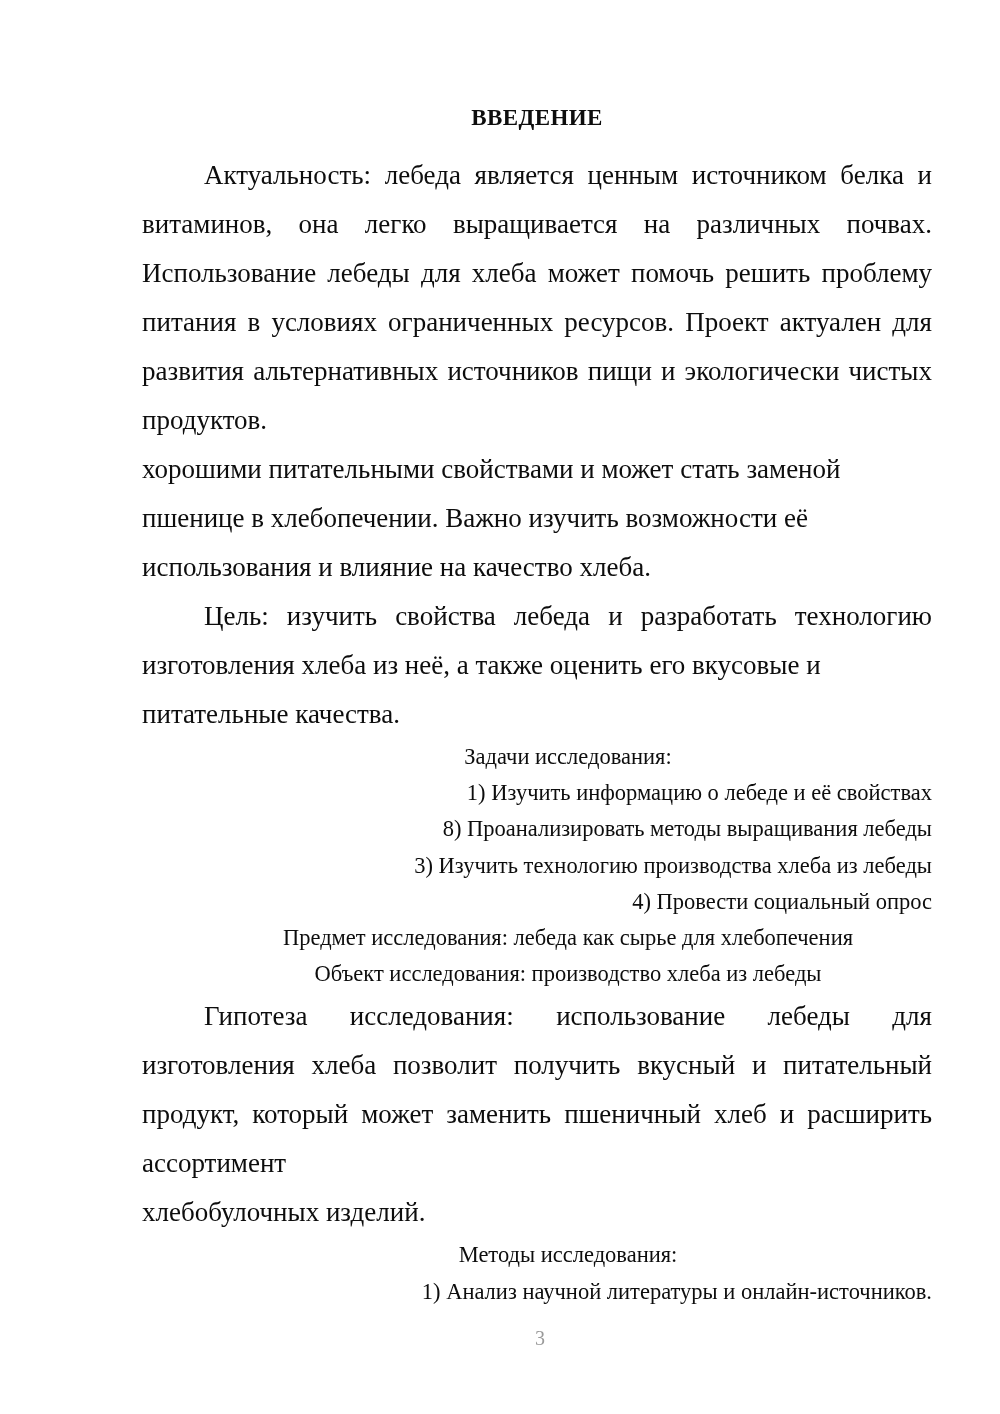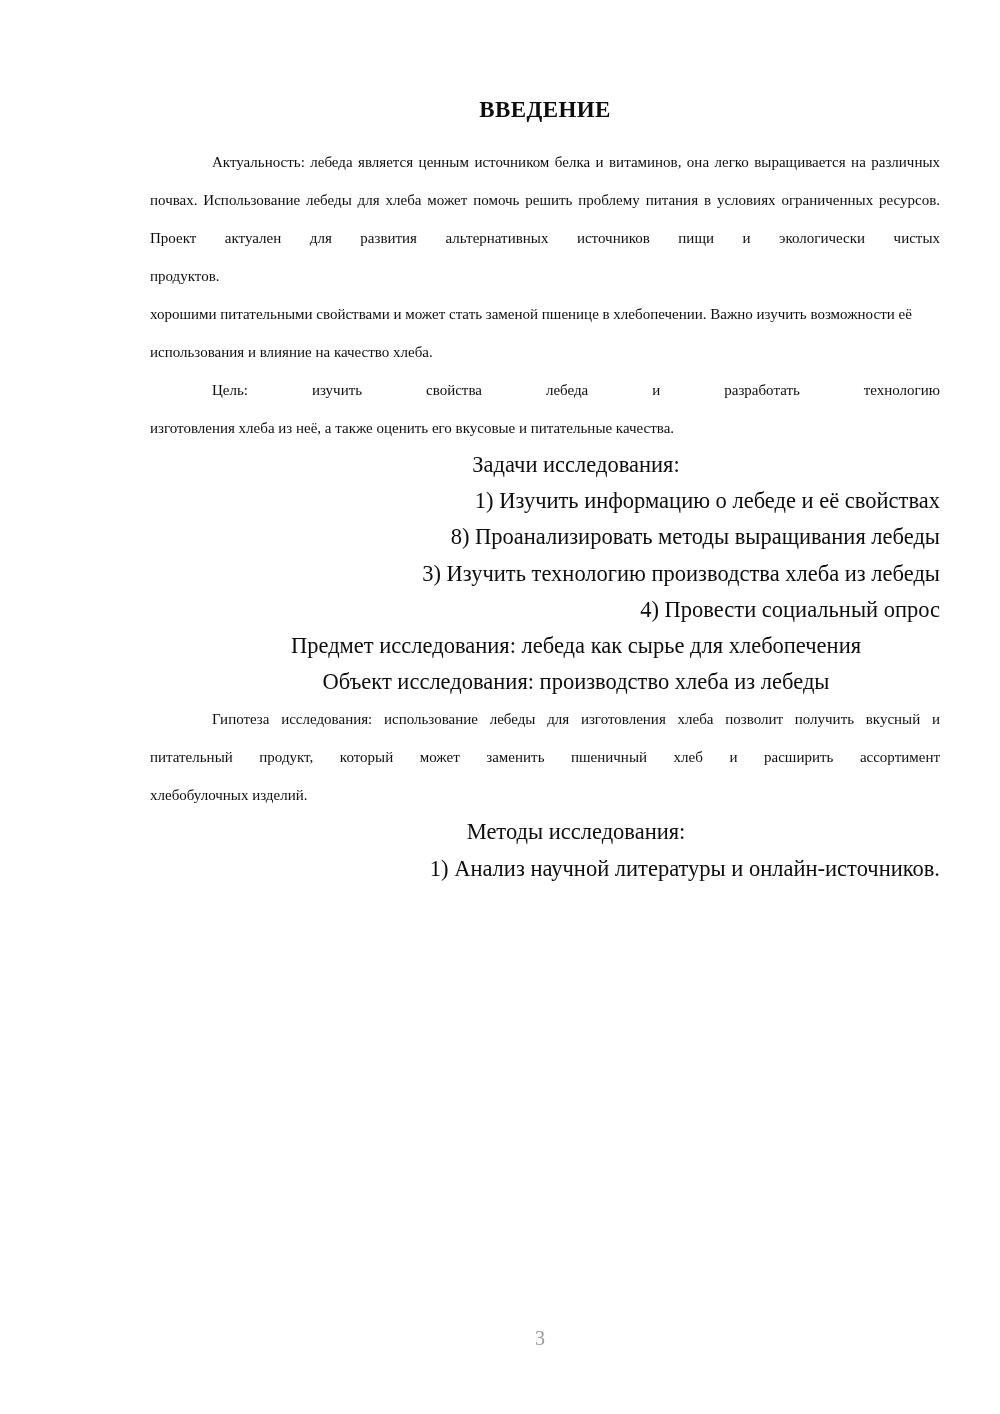--- a/index.html
+++ b/index.html
@@ -16,39 +16,38 @@
     overflow: hidden;
     font-family: "Liberation Serif", "DejaVu Serif", serif;
     color: #0d0d0d;
     box-sizing: border-box;
   }
 
   
   .content {
     position: absolute;
     left: 142px;
-    top: 0;
+    top: 8px;
     width: 790px;
-    margin-left: 8px;
   }
 
   .doc-title {
     font-size: 23px;
     font-weight: bold;
     text-align: center;
     letter-spacing: 0.4px;
     margin: 0;
     padding-top: 95px;
     line-height: 30px;
   }
 
   
   .para {
-    font-size: 15px;
-    line-height: 38px;
+    font-size: 27px;
+    line-height: 49px;
     margin: 0;
     text-align: justify;
     text-justify: inter-word;
     hyphens: none;
   }
 
   .para.first-block {
     margin-top: 18px;
   }
 

